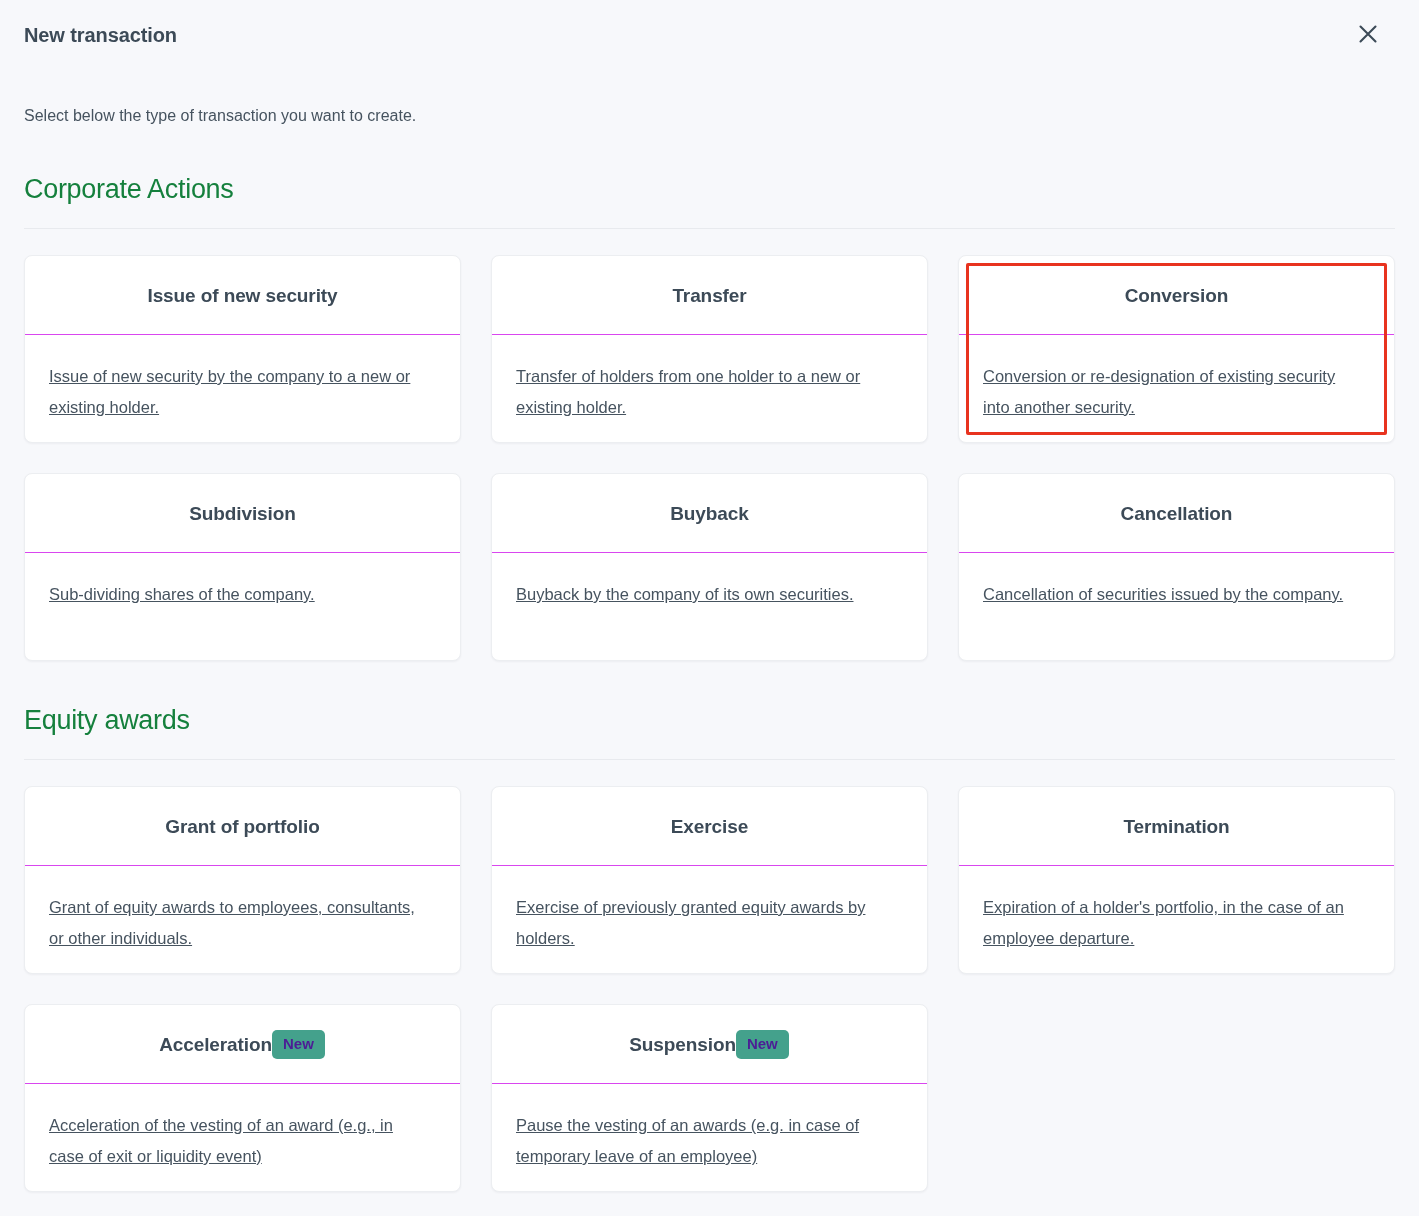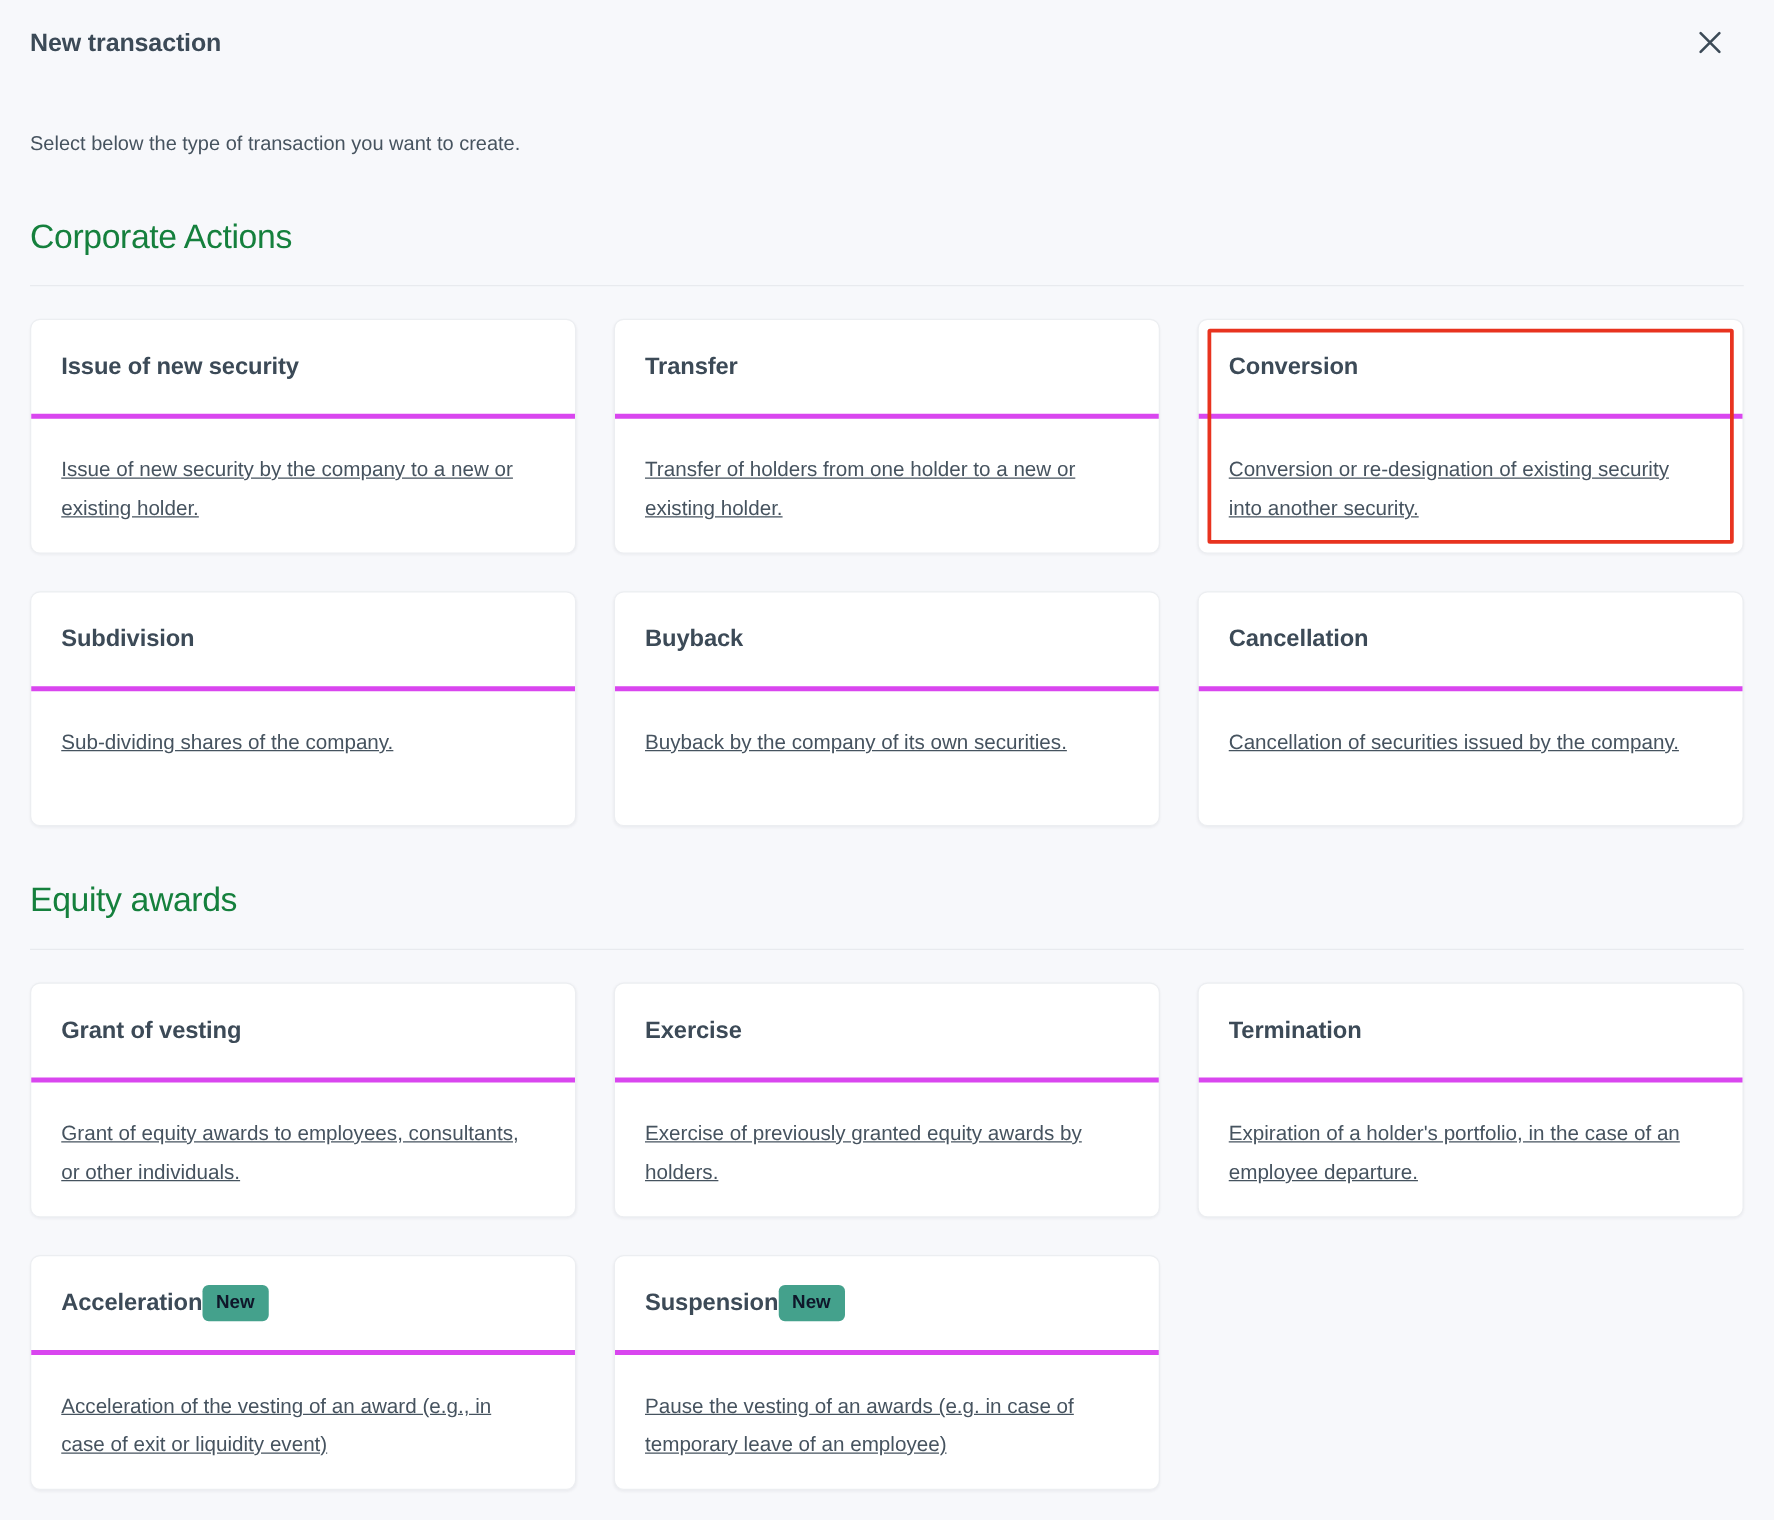--- a/index.html
+++ b/index.html
@@ -104,36 +104,36 @@
     top: 7px;
     right: 7px;
     bottom: 7px;
     border: 3px solid #e8331f;
     border-radius: 2px;
     pointer-events: none;
   }
   .card-header {
     display: flex;
     align-items: center;
-    justify-content: flex-start;
+    justify-content: center;
     padding: 0 24px;
     height: 79px;
-    border-bottom: 4px solid #d946ef;
+    border-bottom: 1px solid #d946ef;
     box-sizing: border-box;
   }
   .card-title {
     font-size: 19px;
     font-weight: bold;
     color: #3c4a57;
     line-height: 25px;
     letter-spacing: -0.1px;
   }
   .badge {
     background: #44a18c;
-    color: #0f172a;
+    color: #4c1d95;
     font-size: 15px;
     font-weight: bold;
     border-radius: 5px;
     padding: 5px 11px 6px 11px;
     line-height: 18px;
     margin-right: 1px;
   }
   .card-body {
     padding: 26px 24px 0 24px;
     font-size: 16.5px;
@@ -227,21 +227,21 @@
     </div>
   </div>
 
   <div class="section" id="section-equity">
     <div class="section-title">Equity awards</div>
     <div class="section-rule"></div>
     <div class="card-grid">
 
       <div class="card">
         <div class="card-header">
-          <span class="card-title">Grant of vesting</span>
+          <span class="card-title">Grant of portfolio</span>
         </div>
         <div class="card-body">
           <span class="card-desc">Grant of equity awards to employees, consultants, or other individuals.</span>
         </div>
       </div>
 
       <div class="card">
         <div class="card-header">
           <span class="card-title">Exercise</span>
         </div>

